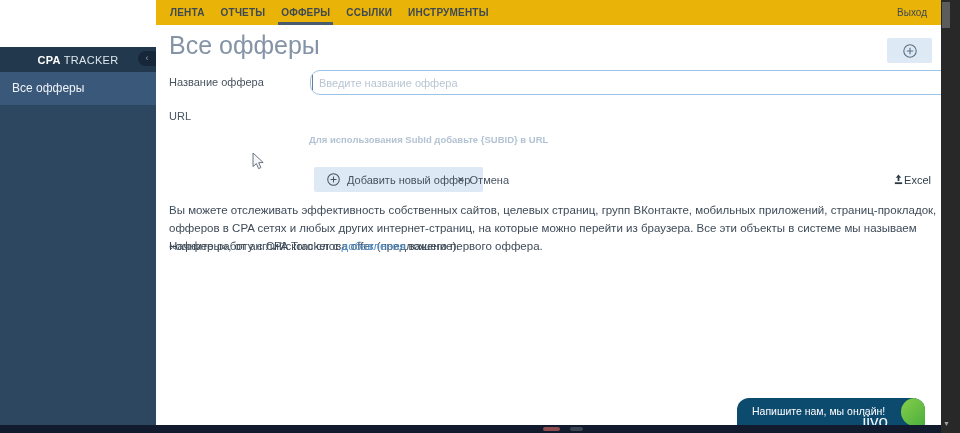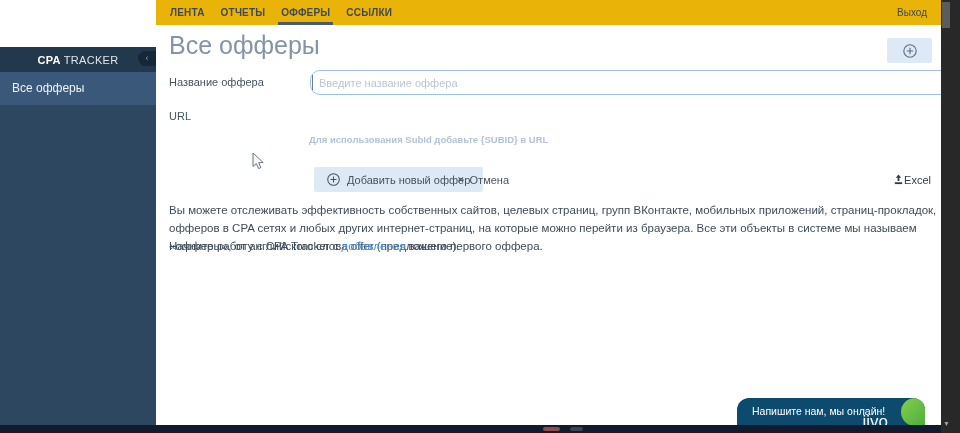--- a/index.html
+++ b/index.html
@@ -91,20 +91,21 @@
   <div class="sidebar-item active">
     <span>Все офферы</span>
   </div>
 </div>
 
 <div class="topnav">
   <div class="tab">ЛЕНТА</div>
   <div class="tab">ОТЧЕТЫ</div>
   <div class="tab active">ОФФЕРЫ</div>
   <div class="tab">ССЫЛКИ</div>
+  <div class="tab">ИНСТРУМЕНТЫ</div>
   <div class="logout">Выход</div>
 </div>
 
 <div class="content">
   <div class="page-title">Все офферы</div>
 
   <button class="add-btn">
     <svg width="14" height="14" viewBox="0 0 14 14">
       <circle cx="7" cy="7" r="6.2" fill="none" stroke="#5d6e80" stroke-width="1.1"></circle>
       <path d="M7 3.8v6.4M3.8 7h6.4" stroke="#5d6e80" stroke-width="1.1"></path>

